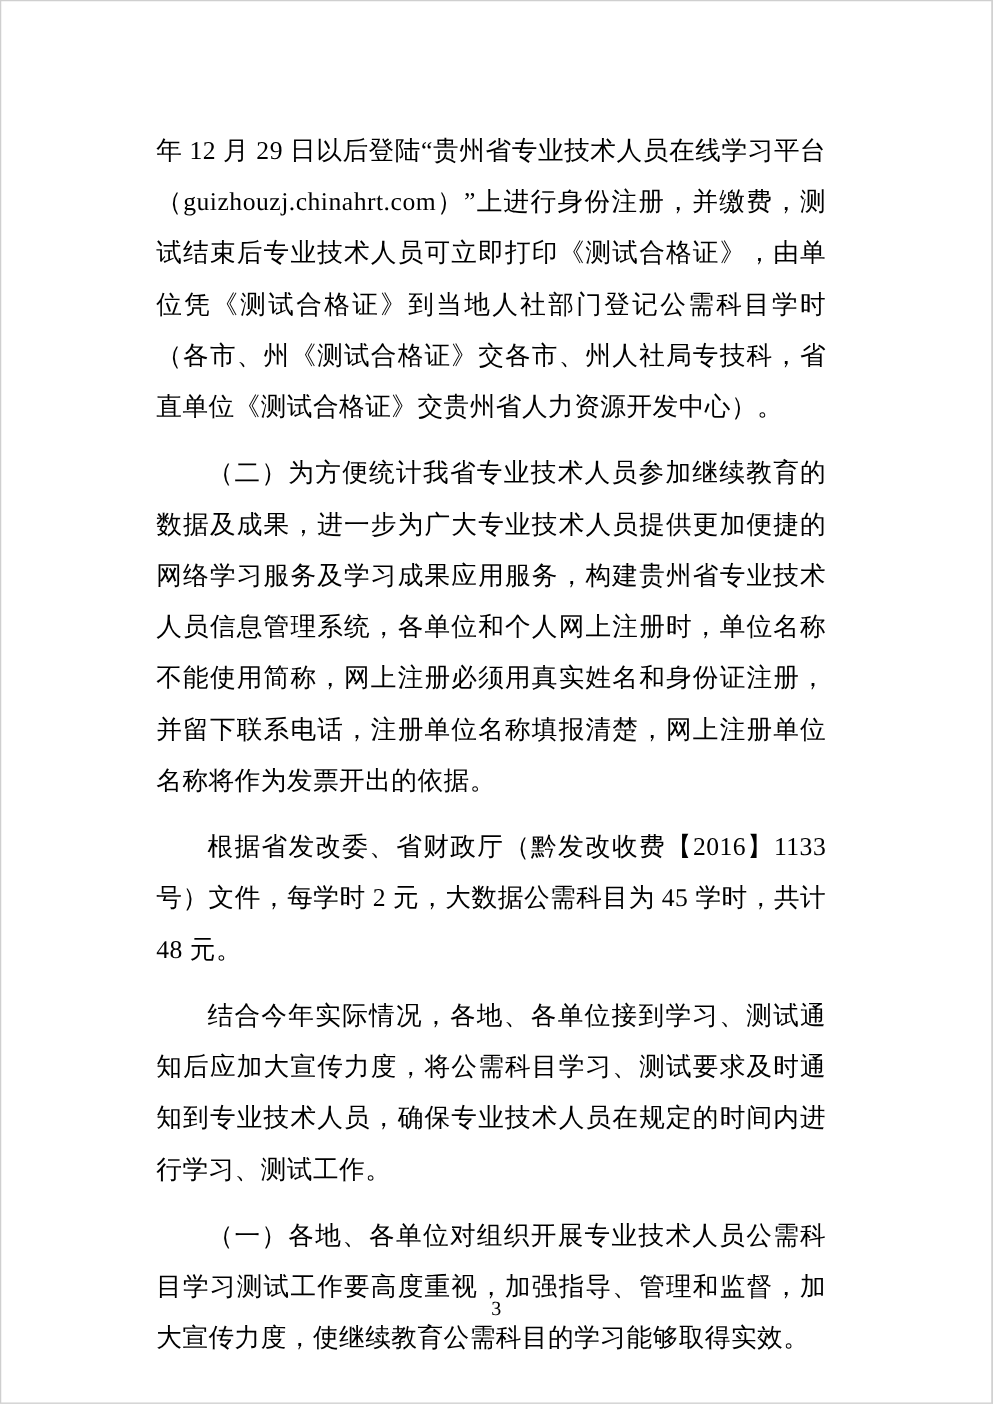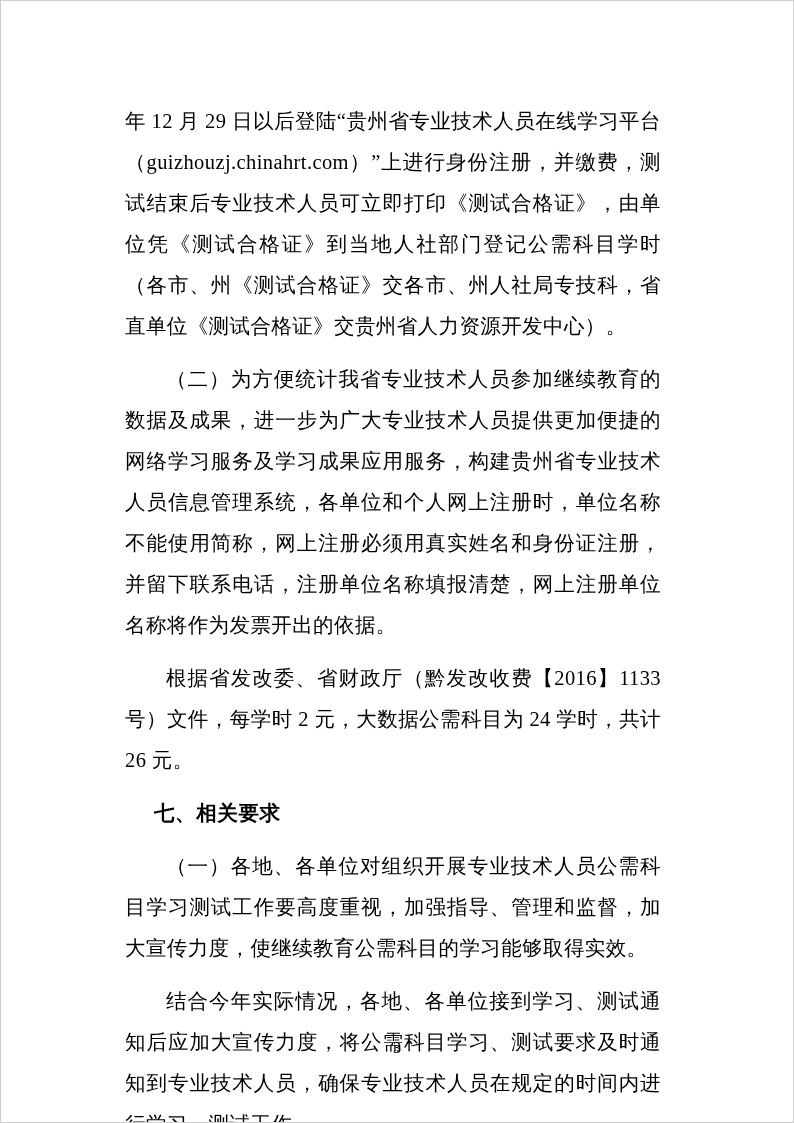--- a/index.html
+++ b/index.html
@@ -61,24 +61,23 @@
 <body>
 
 <div class="page">
   <div class="content">
 
     <p class="para">年 12 月 29 日以后登陆“贵州省专业技术人员在线学习平台（guizhouzj.chinahrt.com）”上进行身份注册，并缴费，测试结束后专业技术人员可立即打印《测试合格证》，由单位凭《测试合格证》到当地人社部门登记公需科目学时（各市、州《测试合格证》交各市、州人社局专技科，省直单位《测试合格证》交贵州省人力资源开发中心）。</p>
 
     <p class="para indent">（二）为方便统计我省专业技术人员参加继续教育的数据及成果，进一步为广大专业技术人员提供更加便捷的网络学习服务及学习成果应用服务，构建贵州省专业技术人员信息管理系统，各单位和个人网上注册时，单位名称不能使用简称，网上注册必须用真实姓名和身份证注册，并留下联系电话，注册单位名称填报清楚，网上注册单位名称将作为发票开出的依据。</p>
 
 
-    <p class="para indent">根据省发改委、省财政厅（黔发改收费【2016】1133 号）文件，每学时 2 元，大数据公需科目为 24 学时，共计 26 元。</p>
+    <p class="para indent">根据省发改委、省财政厅（黔发改收费【2016】1133 号）文件，每学时 2 元，大数据公需科目为 45 学时，共计 48 元。</p>
 
-    <p class="heading">七、相关要求</p>
+
+    <p class="para indent">结合今年实际情况，各地、各单位接到学习、测试通知后应加大宣传力度，将公需科目学习、测试要求及时通知到专业技术人员，确保专业技术人员在规定的时间内进行学习、测试工作。</p>
 
     <p class="para indent">（一）各地、各单位对组织开展专业技术人员公需科目学习测试工作要高度重视，加强指导、管理和监督，加大宣传力度，使继续教育公需科目的学习能够取得实效。</p>
-
-    <p class="para indent">结合今年实际情况，各地、各单位接到学习、测试通知后应加大宣传力度，将公需科目学习、测试要求及时通知到专业技术人员，确保专业技术人员在规定的时间内进行学习、测试工作。</p>
 
   </div>
 
   <div class="page-number">3</div>
 </div>
 
 </body></html>

